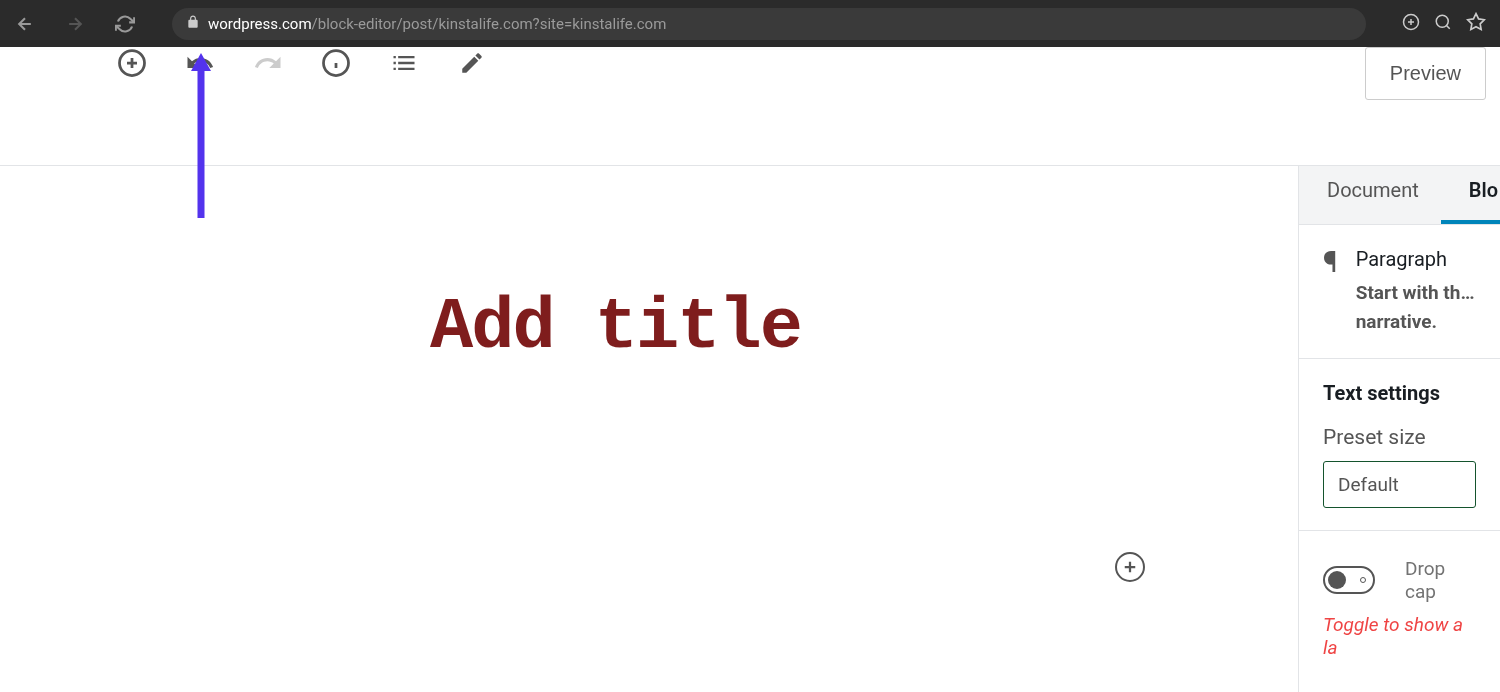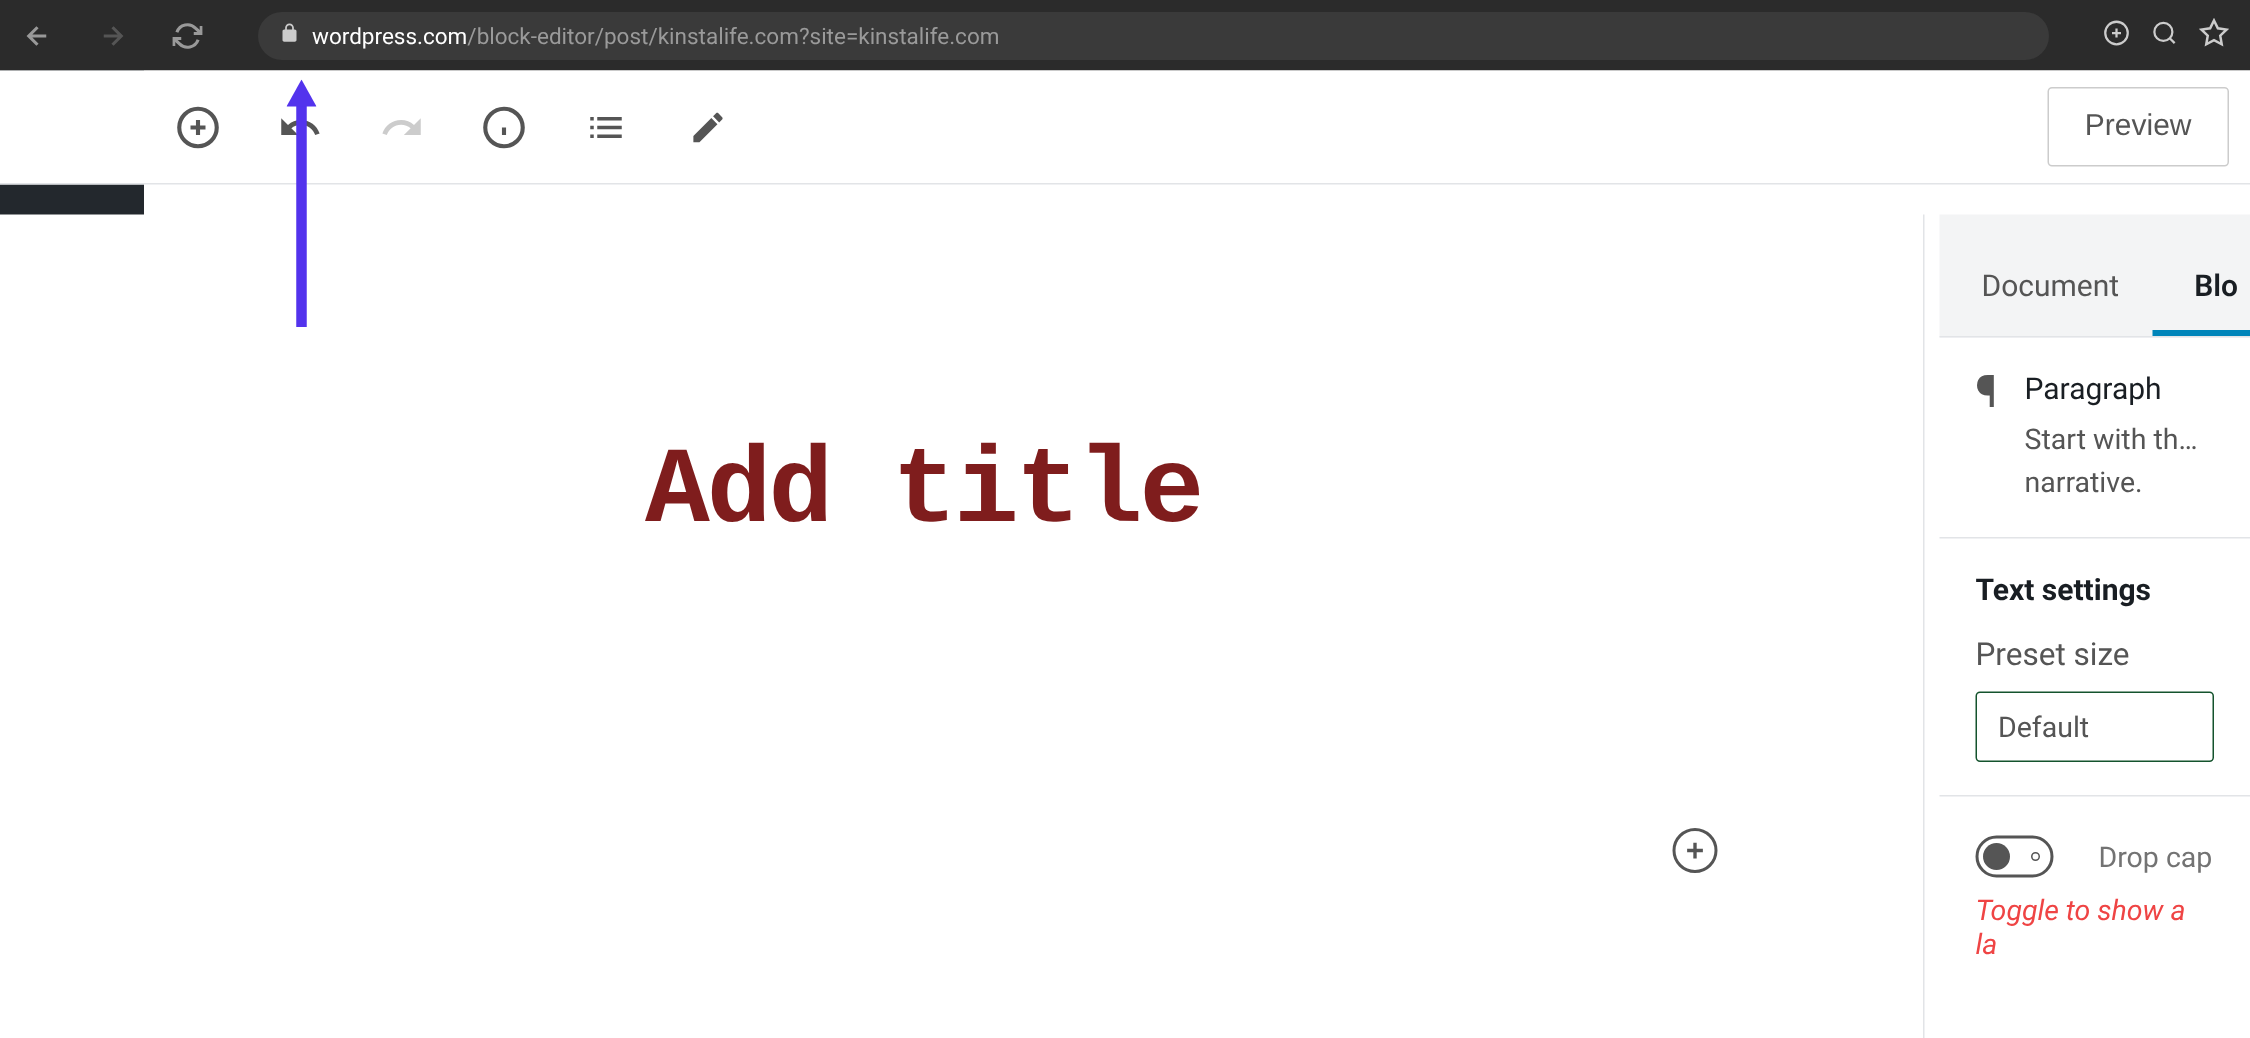--- a/index.html
+++ b/index.html
@@ -64,24 +64,24 @@
       background: #23282d;
       display: flex;
       align-items: center;
       justify-content: center;
       position: absolute;
       top: 47px;
       left: 0;
     }
     
     .editor-header {
-      height: 76px;
+      height: 119px;
       border-bottom: 1px solid #e2e4e7;
       display: flex;
-      align-items: center;
+      align-items: flex-start;
       padding-left: 116px;
       padding-right: 14px;
       width: 100%;
       position: absolute;
       top: 47px;
       background: #fff;
     }
     
     .toolbar-left {
       display: flex;
@@ -160,26 +160,25 @@
     
     .annotation-arrow {
       position: absolute;
       top: 53px;
       left: 191px;
       z-index: 100;
     }
     
     
     .sidebar {
-      width: 218px;
+      width: 202px;
       border-left: 1px solid #e2e4e7;
       background: #fff;
       margin-top: 96px;
       flex-shrink: 0;
-      padding-left: 10px;
     }
     .sidebar-tabs {
       height: 82px;
       background: #f3f4f5;
       border-bottom: 1px solid #e2e4e7;
       display: flex;
       align-items: flex-end;
     }
     .sidebar-tab {
       padding: 18px 22px 18px 28px;
@@ -209,20 +208,21 @@
     }
     .block-name {
       font-size: 20px;
       color: #191e23;
       margin-bottom: 8px;
     }
     .block-desc {
       font-size: 19px;
       color: #555;
       line-height: 1.5;
+      font-weight: bold;
     }
     
     .section-heading {
       font-size: 20px;
       font-weight: 700;
       color: #191e23;
       margin-bottom: 20px;
     }
     .field-label {
       font-size: 21px;

